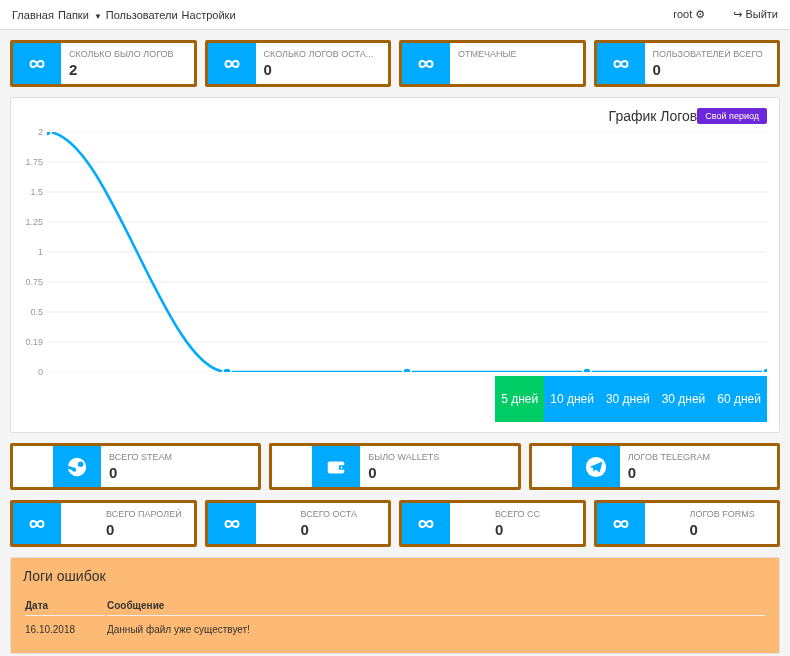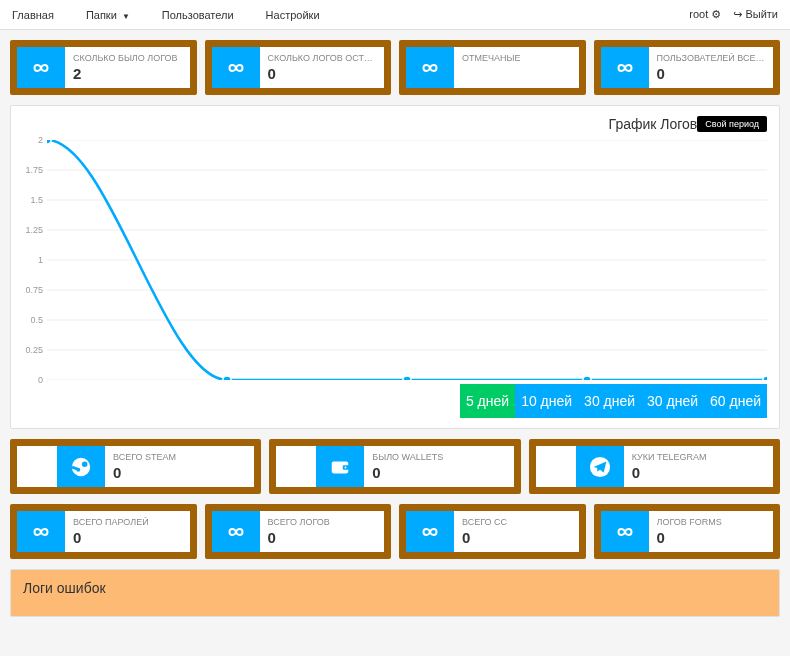--- a/index.html
+++ b/index.html
@@ -1,42 +1,42 @@
 <!DOCTYPE html>
 <html><head>
 <meta charset="utf-8">
 <style>
 * { box-sizing: border-box; margin: 0; padding: 0; }
 body { font-family: Arial, sans-serif; font-size: 11px; background: #f5f5f5; width: 790px; color: #333; }
 .navbar { background: #fff; border-bottom: 1px solid #ddd; padding: 8px 12px; display: flex; align-items: center; justify-content: space-between; }
-.nav-left { display: flex; gap: 32px; align-items: center; }
+.nav-left { display: flex; gap: 4px; align-items: center; }
 .nav-item { color: #333; cursor: pointer; font-size: 11px; }
-.nav-right { display: flex; gap: 12px; align-items: center; font-size: 11px; }
+.nav-right { display: flex; gap: 28px; align-items: center; font-size: 11px; }
 .caret-down { font-size: 8px; margin-left: 2px; }
 .content { padding: 10px; }
 .cards-row { display: flex; gap: 8px; margin-bottom: 10px; }
-.card { background: #fff; border: 7px solid #a16207; border-radius: 2px; display: flex; flex: 1; min-width: 0; overflow: hidden; }
+.card { background: #fff; border: 3px solid #a16207; border-radius: 2px; display: flex; flex: 1; min-width: 0; overflow: hidden; }
 .card-icon { background: #00aaff; color: #fff; width: 48px; min-width: 48px; display: flex; align-items: center; justify-content: center; }
 .card-body { padding: 6px 8px; flex: 1; min-width: 0; }
 .card-title { font-size: 9px; color: #888; white-space: nowrap; overflow: hidden; text-overflow: ellipsis; margin-bottom: 2px; }
 .card-value { font-size: 15px; font-weight: bold; color: #333; }
 .card-value-multi { font-size: 11px; line-height: 1.3; }
 .panel { background: #fff; border: 1px solid #e0e0e0; border-radius: 2px; padding: 10px 12px; margin-bottom: 10px; }
 .panel-header { display: flex; justify-content: flex-end; align-items: center; margin-bottom: 8px; }
 .panel-title { font-size: 14px; font-weight: 500; }
-.badge-red { background: #000000; color: #fff; font-size: 9px; padding: 3px 8px; border-radius: 2px; cursor: pointer; }
+.badge-red { background: #6d28d9; color: #fff; font-size: 9px; padding: 3px 8px; border-radius: 2px; cursor: pointer; }
 .chart-area { position: relative; height: 240px; margin-left: 24px; margin-bottom: 4px; }
 .chart-svg { width: 100%; height: 100%; }
 .y-labels { position: absolute; left: -24px; top: 0; height: 100%; width: 20px; }
 .y-label { position: absolute; right: 0; font-size: 9px; color: #999; transform: translateY(-50%); }
 .period-row { display: flex; justify-content: flex-end; gap: 0; margin-top: 4px; }
-.period-btn { font-size: 14px; padding: 9px 6px; background: #00aaff; color: #fff; cursor: pointer; }
+.period-btn { font-size: 12px; padding: 16px 6px; background: #00aaff; color: #fff; cursor: pointer; }
 .period-btn.active { background: #00cc66; }
 .cards-3 .card { flex: 1; padding-left: 40px; }
-.cards-4 .card { flex: 1; }
+.cards-4 .card { flex: 1; gap: 37px; }
 .log-panel { background: #fdba74; border: 1px solid #e0e0e0; border-radius: 2px; padding: 10px 12px; }
 .log-title { font-size: 14px; margin-bottom: 10px; }
 .log-table { width: 100%; font-size: 10px; }
 .log-th { text-align: left; font-weight: bold; padding: 4px 0; border-bottom: 1px solid #eee; }
 .log-td { padding: 6px 0; }
 .log-date-col { width: 80px; }
 .infinity-svg { width: 26px; height: 14px; }
 .icon-svg { width: 22px; height: 22px; fill: #fff; }
 </style>
 </head>
@@ -119,21 +119,21 @@
     </div>
     <div class="chart-area">
       <div class="y-labels" id="ylabels">
           <div class="y-label" style="top: 0%;">2</div>
           <div class="y-label" style="top: 12.5%;">1.75</div>
           <div class="y-label" style="top: 25%; text-align: right;">1.5</div>
           <div class="y-label" style="top: 37.5%;">1.25</div>
           <div class="y-label" style="top: 50%;">1</div>
           <div class="y-label" style="top: 62.5%;">0.75</div>
           <div class="y-label" style="top: 75%;">0.5</div>
-          <div class="y-label" style="top: 87.5%;">0.25</div>
+          <div class="y-label" style="top: 87.5%;">0.19</div>
           <div class="y-label" style="top: 100%;">0</div>
         </div>
       <svg class="chart-svg" viewBox="0 0 700 240" preserveAspectRatio="none">
         <g id="grid">
             <line x1="0" x2="700" y1="0" y2="0" stroke="#eee" stroke-width="1"></line>
             <line x1="0" x2="700" y1="30" y2="30" stroke="#eee" stroke-width="1"></line>
             <line x1="0" x2="700" y1="60" y2="60" stroke="#eee" stroke-width="1"></line>
             <line x1="0" x2="700" y1="90" y2="90" stroke="#eee" stroke-width="1"></line>
             <line x1="0" x2="700" y1="120" y2="120" stroke="#eee" stroke-width="1"></line>
             <line x1="0" x2="700" y1="150" y2="150" stroke="#eee" stroke-width="1"></line>
@@ -189,21 +189,21 @@
       </div>
     </div>
     <div class="card">
       <div class="card-icon">
         <svg class="icon-svg" viewBox="0 0 24 24">
             <circle cx="12" cy="12" r="11" fill="#fff"></circle>
             <path d="M5 12 L19 6 L16 18 L12 15 L9 17 L9 13 Z" fill="#00aaff"></path>
           </svg>
       </div>
       <div class="card-body">
-        <div class="card-title">КУКИ TELEGRAM</div>
+        <div class="card-title">ЛОГОВ TELEGRAM</div>
         <div class="card-value">0</div>
       </div>
     </div>
   </div>
 
   <div class="cards-row cards-4">
     <div class="card">
       <div class="card-icon">
           <svg class="infinity-svg" viewBox="0 0 40 20">
             <path d="M10 10 C10 4,18 4,20 10 C22 16,30 16,30 10 C30 4,22 4,20 10 C18 16,10 16,10 10 Z" fill="none" stroke="#fff" stroke-width="3"></path>
@@ -214,21 +214,21 @@
         <div class="card-value">0</div>
       </div>
     </div>
     <div class="card">
       <div class="card-icon">
           <svg class="infinity-svg" viewBox="0 0 40 20">
             <path d="M10 10 C10 4,18 4,20 10 C22 16,30 16,30 10 C30 4,22 4,20 10 C18 16,10 16,10 10 Z" fill="none" stroke="#fff" stroke-width="3"></path>
           </svg>
         </div>
       <div class="card-body">
-        <div class="card-title">ВСЕГО ЛОГОВ</div>
+        <div class="card-title">ВСЕГО ОСТА</div>
         <div class="card-value">0</div>
       </div>
     </div>
     <div class="card">
       <div class="card-icon">
           <svg class="infinity-svg" viewBox="0 0 40 20">
             <path d="M10 10 C10 4,18 4,20 10 C22 16,30 16,30 10 C30 4,22 4,20 10 C18 16,10 16,10 10 Z" fill="none" stroke="#fff" stroke-width="3"></path>
           </svg>
         </div>
       <div class="card-body">
@@ -244,15 +244,29 @@
         </div>
       <div class="card-body">
         <div class="card-title">ЛОГОВ FORMS</div>
         <div class="card-value">0</div>
       </div>
     </div>
   </div>
 
   <div class="log-panel">
     <div class="log-title">Логи ошибок</div>
+    <table class="log-table">
+      <thead>
+        <tr>
+          <th class="log-th log-date-col">Дата</th>
+          <th class="log-th">Сообщение</th>
+        </tr>
+      </thead>
+      <tbody id="logrows">
+          <tr>
+            <td class="log-td">16.10.2018</td>
+            <td class="log-td">Данный файл уже существует!</td>
+          </tr>
+        </tbody>
+    </table>
   </div>
 
 </div>
 
 </body></html>

